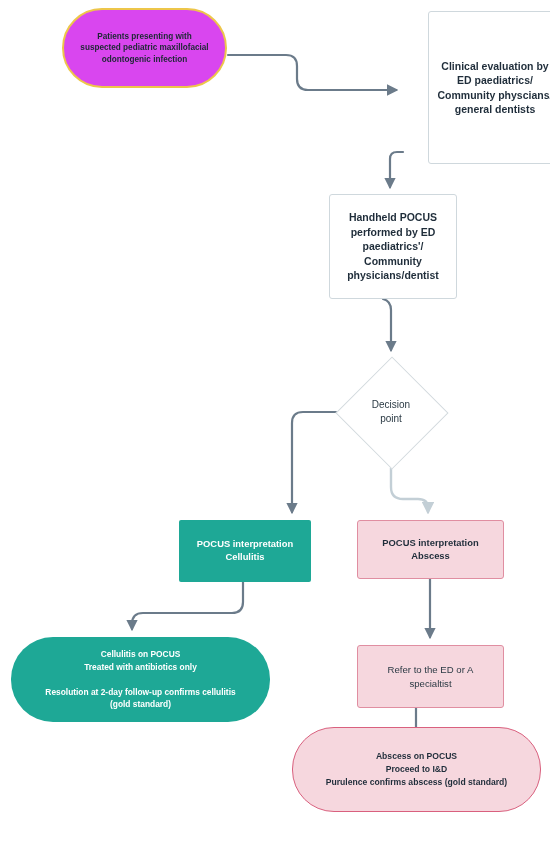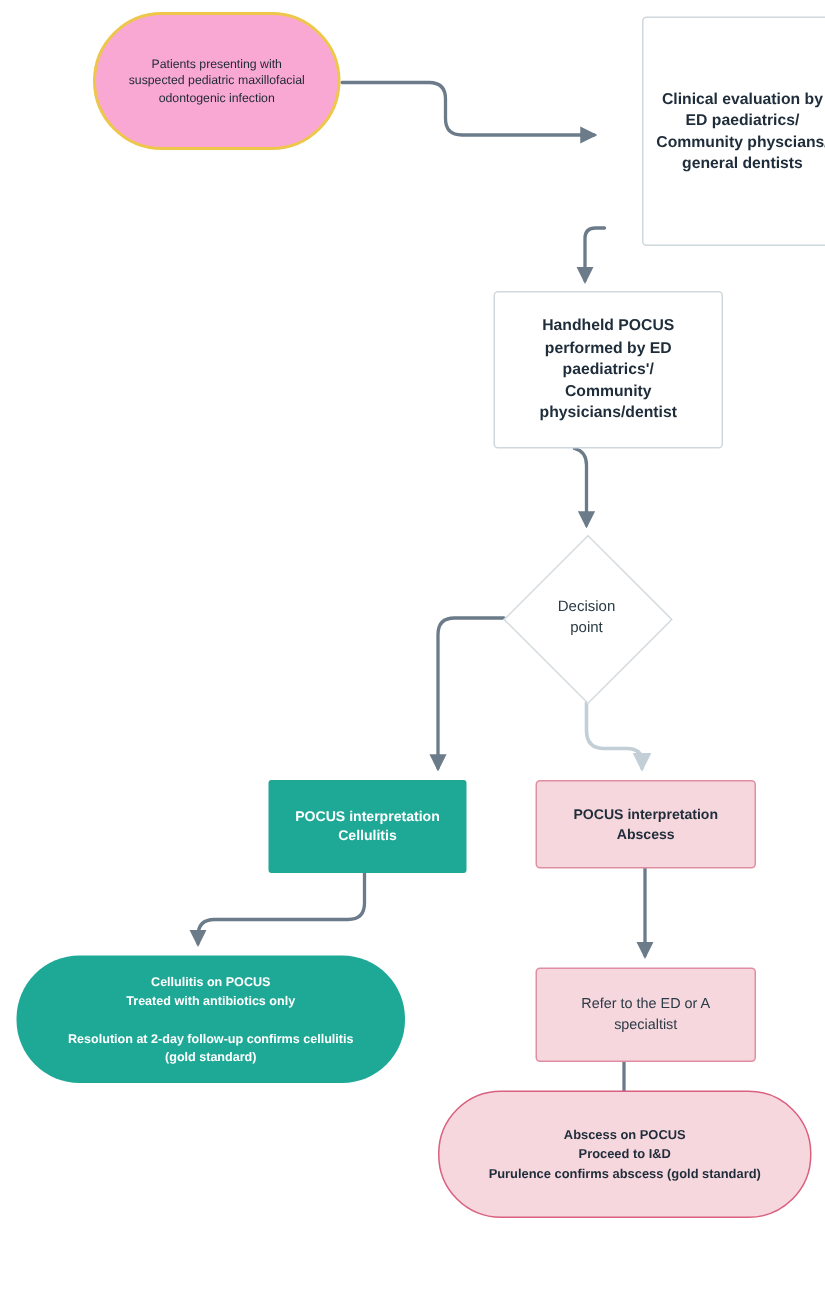--- a/index.html
+++ b/index.html
@@ -39,27 +39,27 @@
     display: block;
     white-space: pre-line;
     padding: 0 8px;
   }
 
   
   .n-start {
     left: 62px;
     top: 8px;
     width: 165px;
-    height: 92px;
-    background: #f9a8d4;
+    height: 80px;
+    background: #d946ef;
     border: 2px solid #edc64a;
     border-radius: 46px;
     color: #1c2833;
     font-size: 8.2px;
-    font-weight: normal;
+    font-weight: bold;
   }
 
   
   .n-proc {
     background: #ffffff;
     border: 1px solid #cfd8dd;
     border-radius: 3px;
     color: #1f2d3a;
     font-size: 10.5px;
     font-weight: bold;
@@ -67,21 +67,21 @@
   .n-clinical {
     left: 403px;
     top: 11px;
     width: 134px;
     height: 153px;
     margin-left: 25px;
   }
   .n-pocus {
     left: 329px;
     top: 194px;
-    width: 153px;
+    width: 128px;
     height: 105px;
   }
 
   
   .n-decision-wrap {
     position: absolute;
     left: 336px;
     top: 357px;
     width: 110px;
     height: 110px;

